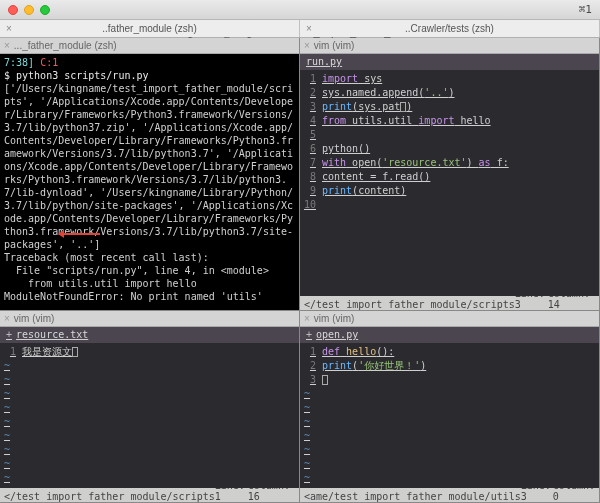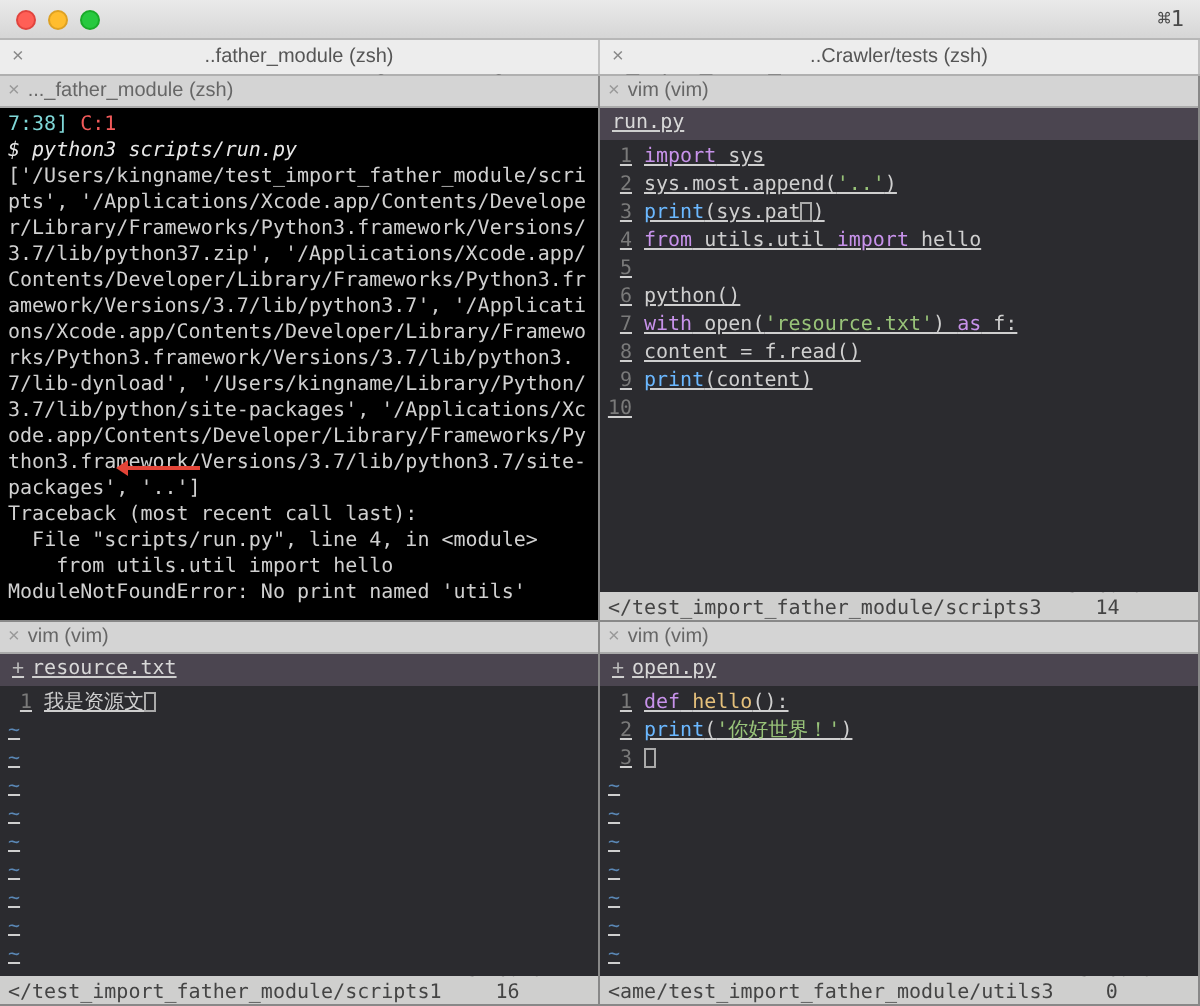--- a/index.html
+++ b/index.html
@@ -98,21 +98,21 @@
   .tilde { color:#5a87b5; padding-left:4px;}
   .status {
     background:#cfcfce; color:#444;
     font-size:10px; height:14px;
     display:flex; align-items:flex-end;
     padding:0 4px; justify-content:space-between;
     font-family:Menlo,monospace;
   }
   .status .right { display:flex; gap:0;}
   .c-red{color:#f15a5a;} .c-cyan{color:#7fd7d7;} .c-purple{color:#c792ea;} .c-yellow2{color:#e5c07b;}
-  .c-green{color:#98c379;} .c-blue{color:#6bb8ff;} .c-white{color:#e8e8e8;font-style:italic;}
+  .c-green{color:#98c379;} .c-blue{color:#6bb8ff;} .c-white{color:#e8e8e8;}
   .arrow {
     position:absolute;
     left:60px; top:195px;
     width:40px; height:2px;
     background:#e24437;
   }
   .arrow::before{
     content:''; position:absolute; left:-6px; top:-3px;
     border:4px solid transparent; border-right:6px solid #e24437;
   }
@@ -172,21 +172,21 @@
       <div class="ed-tab">
         <span>run.py</span>
       </div>
       <div class="code">
         <div class="codeline">
             <span class="ln">1</span>
             <span><span class="c-purple">import</span><span> sys</span></span>
           </div>
         <div class="codeline">
             <span class="ln">2</span>
-            <span><span>sys.most.append(</span><span class="c-green">'..'</span><span>)</span></span>
+            <span><span>sys.named.append(</span><span class="c-green">'..'</span><span>)</span></span>
           </div>
         <div class="codeline">
             <span class="ln">3</span>
             <span><span class="c-blue">print</span><span>(sys.pat</span><span class="cursor-box"></span><span>)</span></span>
           </div>
         <div class="codeline">
             <span class="ln">4</span>
             <span><span class="c-purple">from</span><span> utils.util </span><span class="c-purple">import</span><span> hello</span></span>
           </div>
         <div class="codeline">

